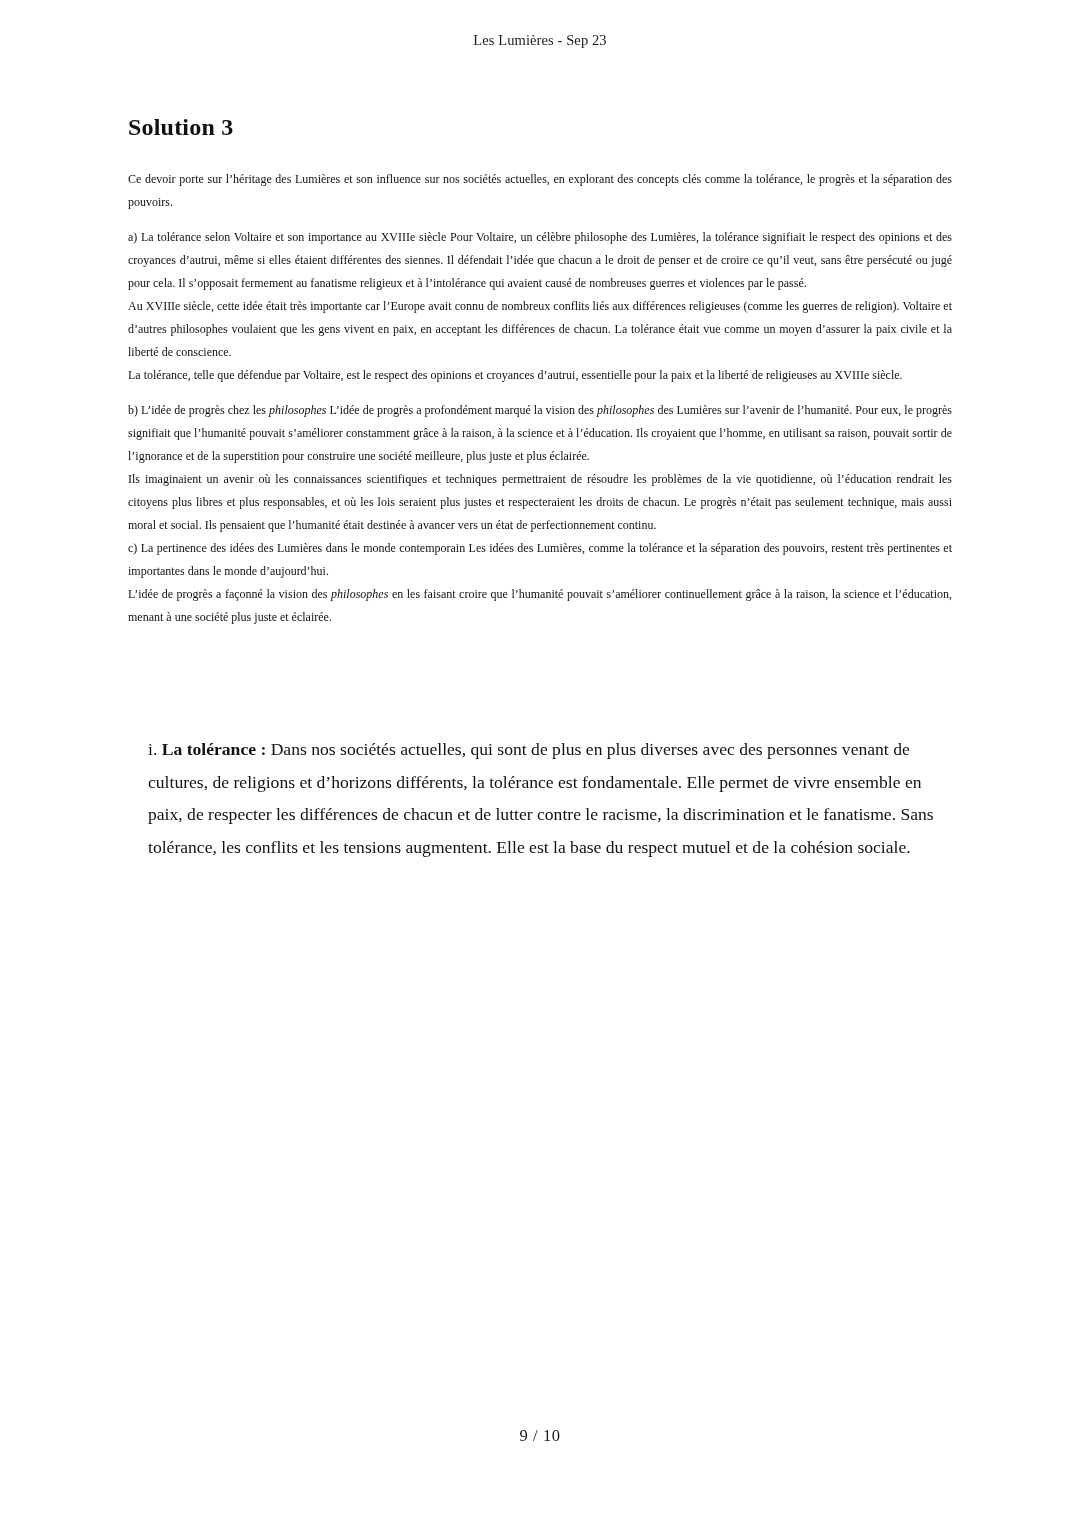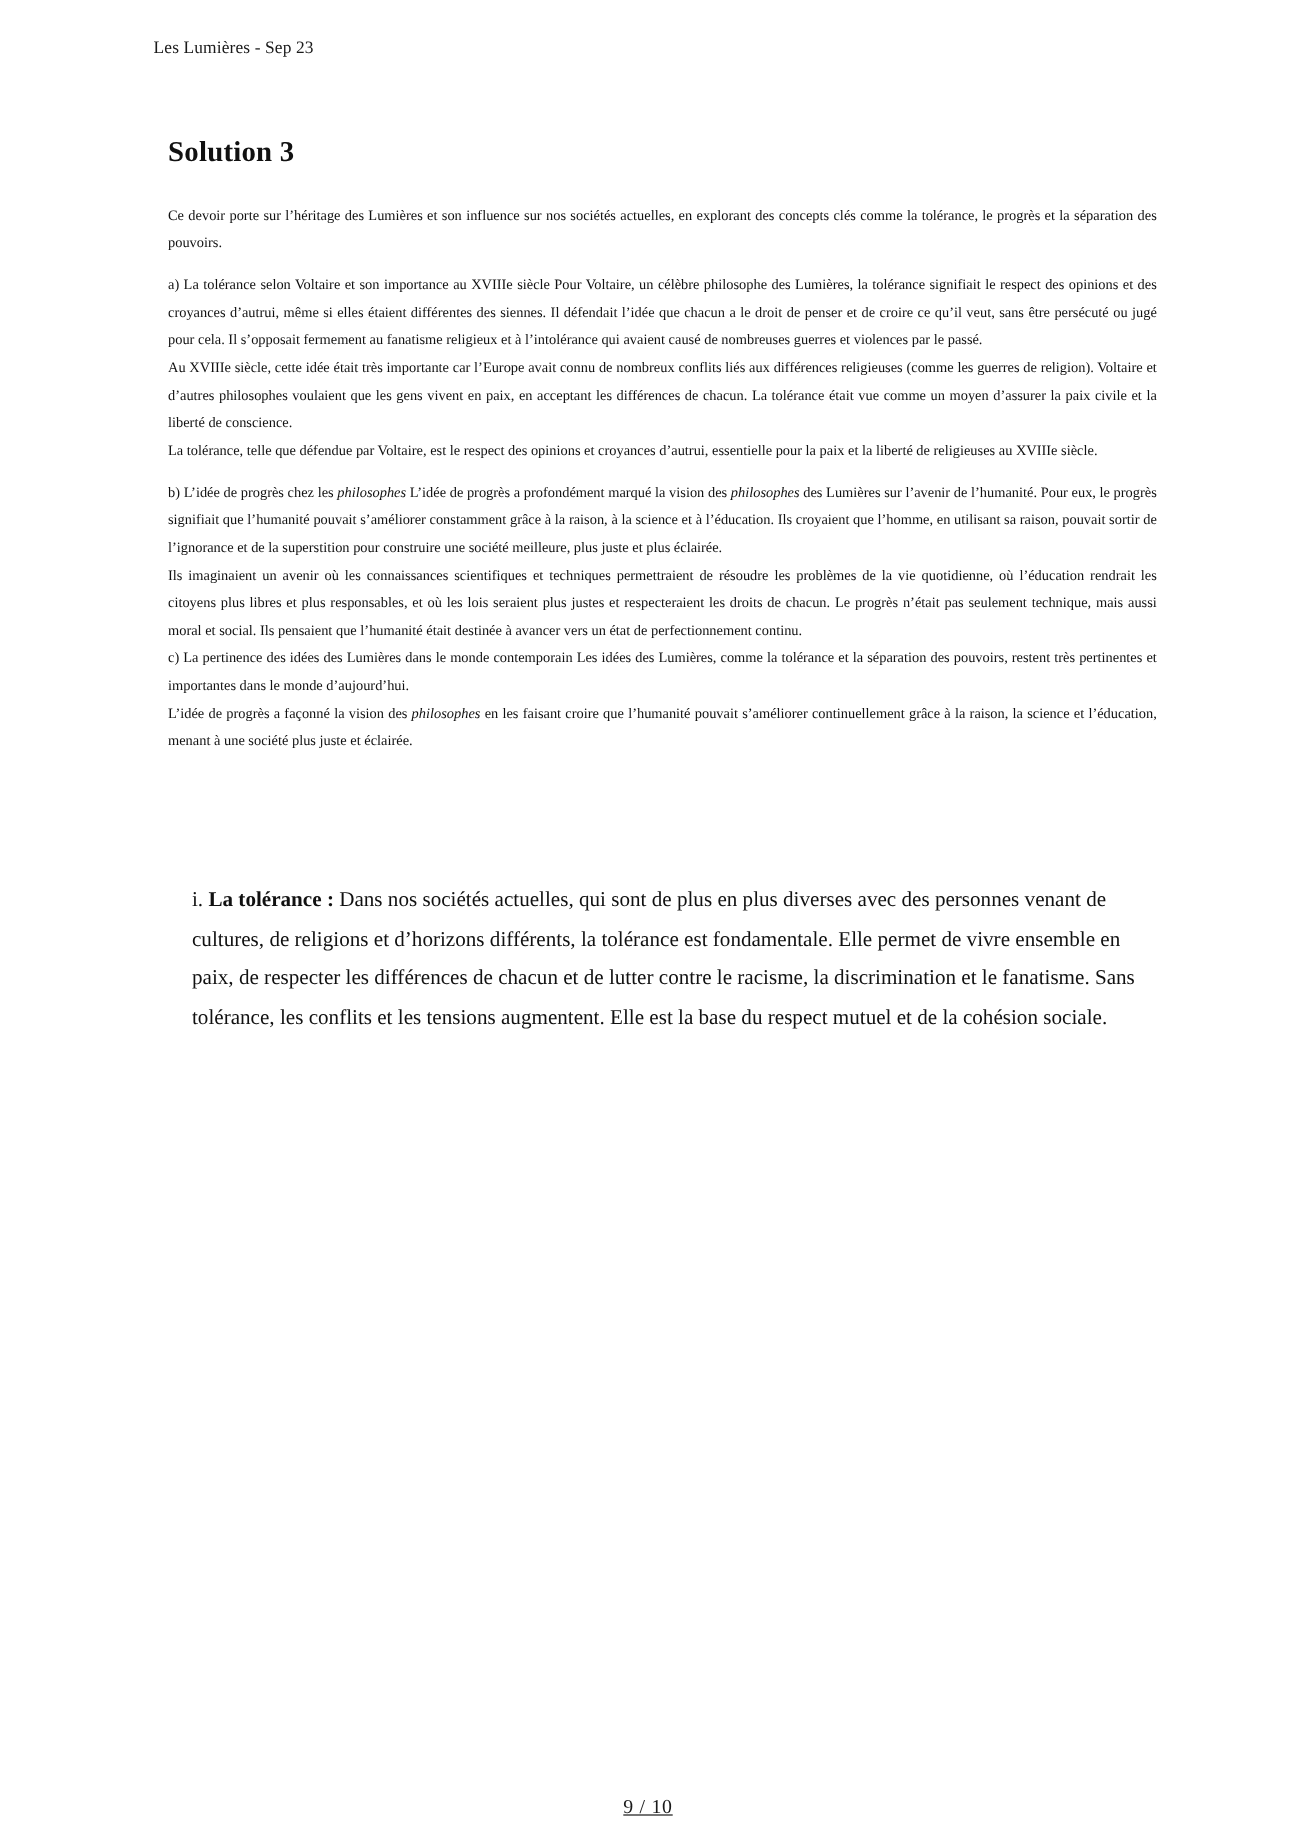--- a/index.html
+++ b/index.html
@@ -21,32 +21,32 @@
     inset: 0;
     background: #ffffff;
   }
 
   
   .running-header {
     position: absolute;
     top: 32px;
     left: 128px;
     width: 824px;
-    text-align: left;
+    text-align: center;
     font-size: 14.5px;
     line-height: 1.2;
     color: #1a1a1a;
     letter-spacing: .1px;
   }
 
   
   .content {
     position: absolute;
     top: 112px;
-    left: 140px;
+    left: 128px;
     width: 824px;
   }
 
   h1.section-title {
     font-size: 24px;
     font-weight: bold;
     margin: 0 0 26px 0;
     line-height: 1.25;
     letter-spacing: .2px;
   }
@@ -86,28 +86,27 @@
   .indent-block .marker {
     font-weight: normal;
   }
   .indent-block strong {
     font-weight: bold;
   }
 
   
   .page-footer {
     position: absolute;
-    top: 1496px;
+    top: 1426px;
     left: 0;
     width: 1080px;
     text-align: center;
     font-size: 16.5px;
     color: #1a1a1a;
     letter-spacing: .6px;
-    text-decoration: underline;
   }
 </style>
 </head>
 <body>
 
 <div class="page">
 
   <div class="running-header">Les Lumières - Sep 23</div>
 
   <div class="content">

